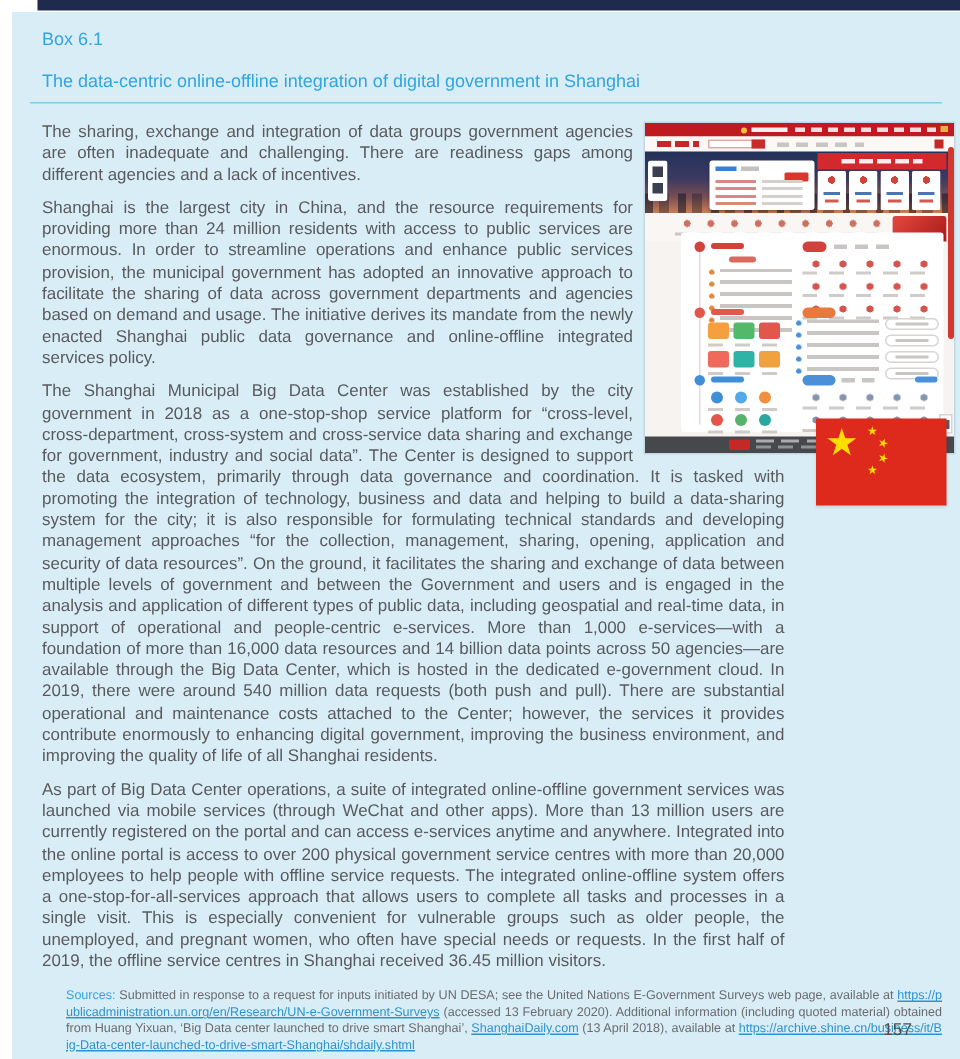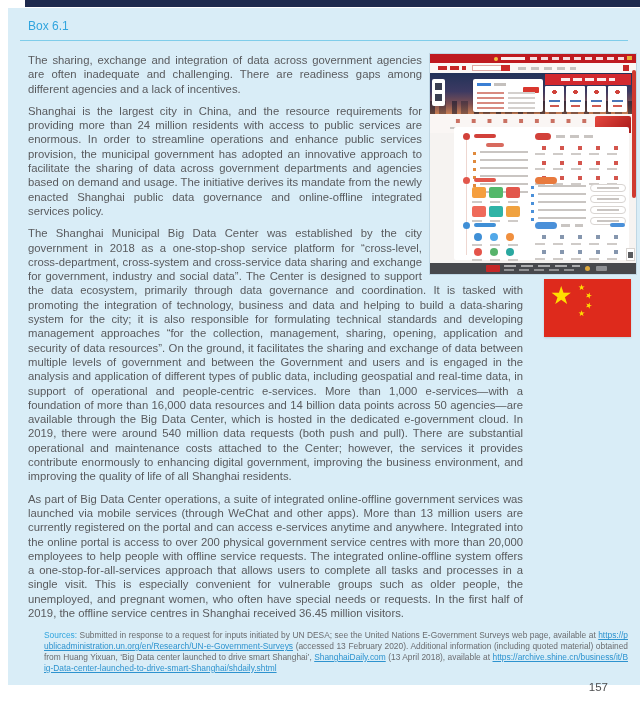--- a/index.html
+++ b/index.html
@@ -136,20 +136,21 @@
   .page-number{position:absolute;right:32px;top:681px;font-size:11.5px;color:#4d4e50;}
 </style>
 </head>
 <body>
 
 <div class="top-strip"></div>
 
 <div class="box">
   <div class="box-header">
     <span class="box-label">Box 6.1</span>
+    <span class="box-title">The data-centric online-offline integration of digital government in Shanghai</span>
   </div>
 
   <div class="box-body">
     <div class="fig-float">
       <div class="portal">
         <div class="p-topbar">
           <span class="p-emblem"></span>
           <span class="p-title-dash"></span>
           <span class="p-nav-dashes"></span>
           <span class="p-flag-chip"></span>
@@ -246,21 +247,21 @@
           <span class="p-f-dash1"></span>
           <span class="p-f-dash2"></span>
           <span class="p-f-emblem"></span>
           <span class="p-f-chip2"></span>
         </div>
         <div class="p-scroll"></div>
         <div class="p-topbtn"></div>
       </div>
     </div>
 
-    <p>The sharing, exchange and integration of data across government agencies are often inadequate and challenging. There are readiness gaps among different agencies and a lack of incentives.</p>
+    <p>The sharing, exchange and integration of data groups government agencies are often inadequate and challenging. There are readiness gaps among different agencies and a lack of incentives.</p>
     <p>Shanghai is the largest city in China, and the resource requirements for providing more than 24 million residents with access to public services are enormous. In order to streamline operations and enhance public services provision, the municipal government has adopted an innovative approach to facilitate the sharing of data across government departments and agencies based on demand and usage. The initiative derives its mandate from the newly enacted Shanghai public data governance and online-offline integrated services policy.</p>
     <p>The Shanghai Municipal Big Data Center was established by the city government in 2018 as a one-stop-shop service platform for “cross-level, cross-department, cross-system and cross-service data sharing and exchange for government, industry and social data”. The Center is designed to support the data ecosystem, primarily through data governance and coordination. It is tasked with promoting the integration of technology, business and data and helping to build a data-sharing system for the city; it is also responsible for formulating technical standards and developing management approaches “for the collection, management, sharing, opening, application and security of data resources”. On the ground, it facilitates the sharing and exchange of data between multiple levels of government and between the Government and users and is engaged in the analysis and application of different types of public data, including geospatial and real-time data, in support of operational and people-centric e-services. More than 1,000 e-services—with a foundation of more than 16,000 data resources and 14 billion data points across 50 agencies—are available through the Big Data Center, which is hosted in the dedicated e-government cloud. In 2019, there were around 540 million data requests (both push and pull). There are substantial operational and maintenance costs attached to the Center; however, the services it provides contribute enormously to enhancing digital government, improving the business environment, and improving the quality of life of all Shanghai residents.</p>
     <p>As part of Big Data Center operations, a suite of integrated online-offline government services was launched via mobile services (through WeChat and other apps). More than 13 million users are currently registered on the portal and can access e-services anytime and anywhere. Integrated into the online portal is access to over 200 physical government service centres with more than 20,000 employees to help people with offline service requests. The integrated online-offline system offers a one-stop-for-all-services approach that allows users to complete all tasks and processes in a single visit. This is especially convenient for vulnerable groups such as older people, the unemployed, and pregnant women, who often have special needs or requests. In the first half of 2019, the offline service centres in Shanghai received 36.45 million visitors.</p>
   </div>
 
   <div class="sources">
     <span class="src-label">Sources:</span><span> Submitted in response to a request for inputs initiated by UN DESA; see the United Nations E-Government Surveys web page, available at </span><a>https://publicadministration.un.org/en/Research/UN-e-Government-Surveys</a><span> (accessed 13 February 2020). Additional information (including quoted material) obtained from Huang Yixuan, ‘Big Data center launched to drive smart Shanghai’, </span><a>ShanghaiDaily.com</a><span> (13 April 2018), available at </span><a>https://archive.shine.cn/business/it/Big-Data-center-launched-to-drive-smart-Shanghai/shdaily.shtml</a>
   </div>
 </div>
 

